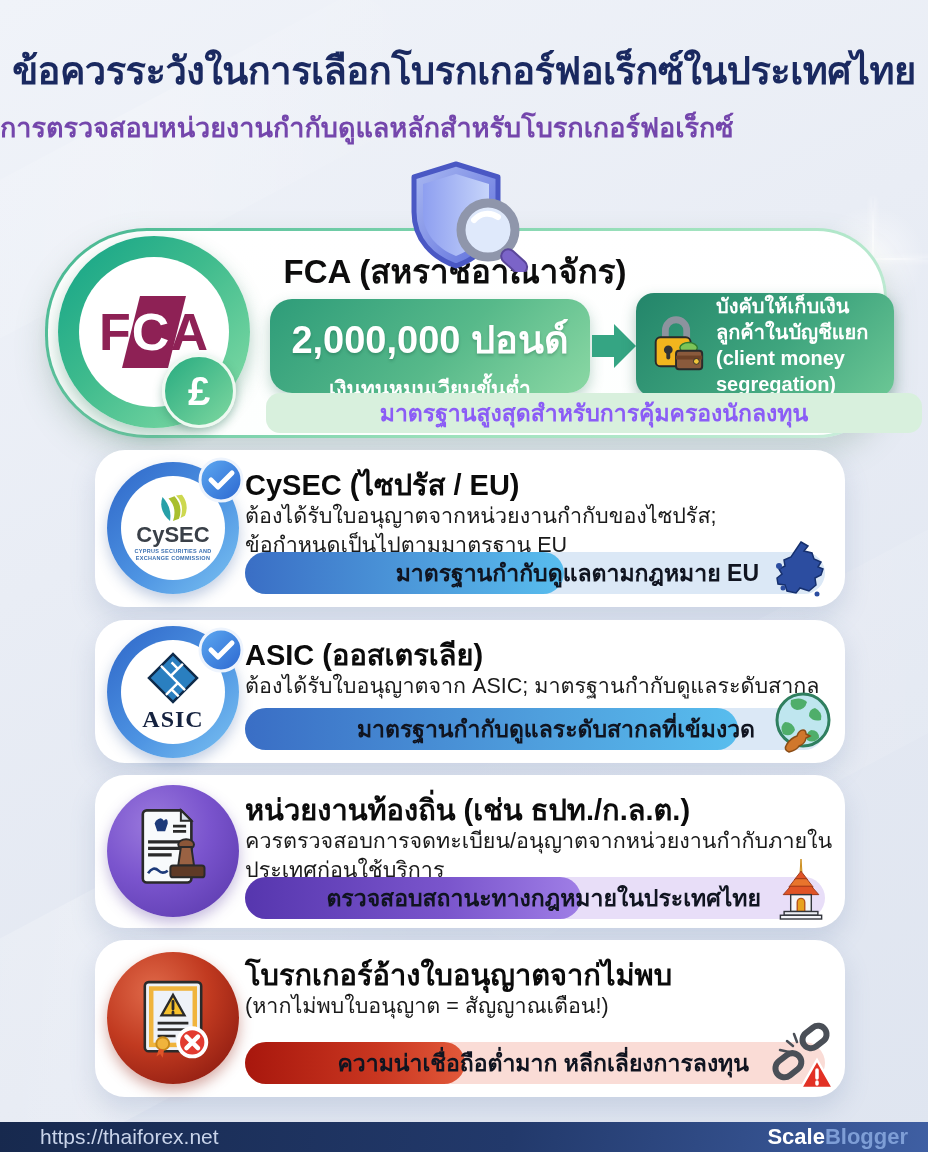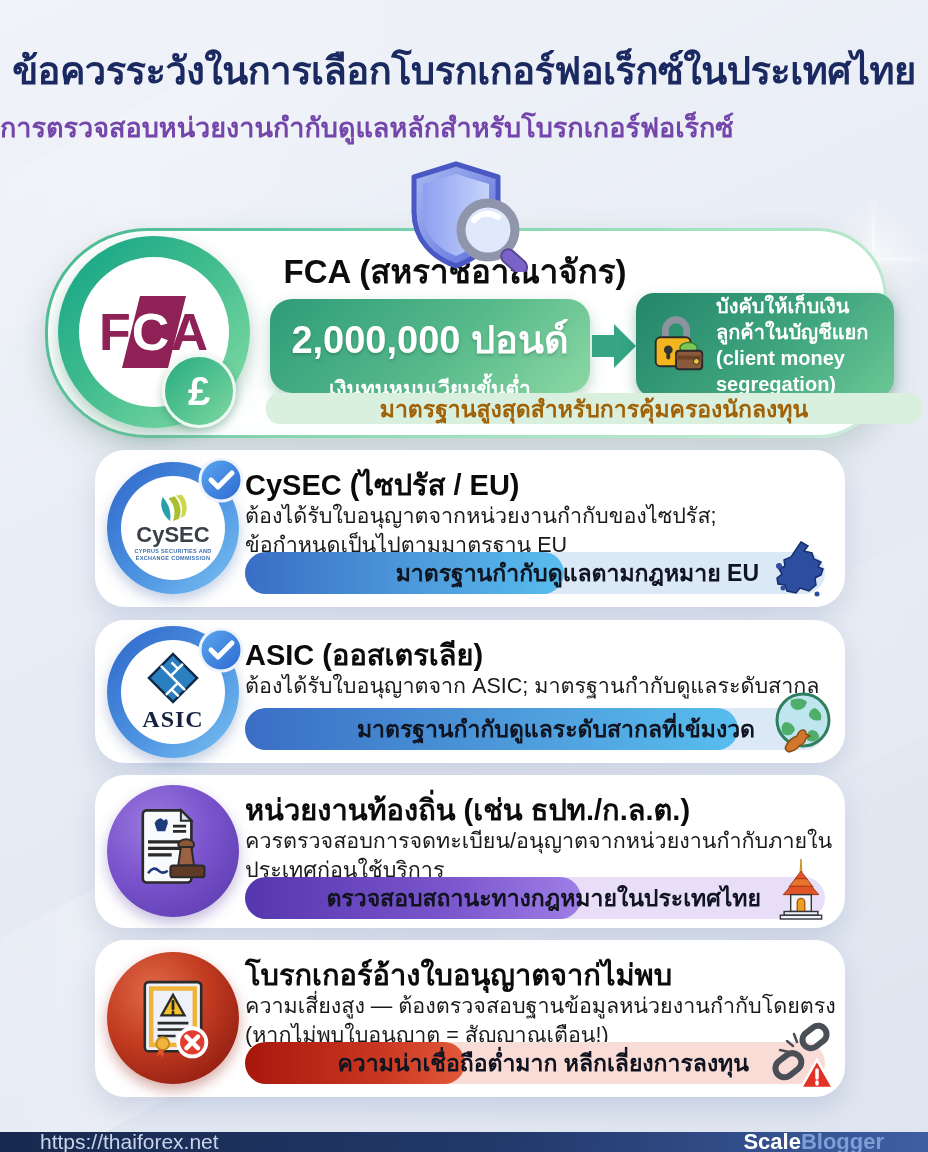--- a/index.html
+++ b/index.html
@@ -42,22 +42,22 @@
     background:linear-gradient(135deg,#2e9c79 0%,#57b98a 55%,#8bd8a4 100%);
     box-shadow:0 6px 14px rgba(40,120,90,.3);color:#fff;text-align:center;}
   .capital-amount{margin-top:10px;font-size:38px;font-weight:800;text-shadow:0 2px 3px rgba(0,60,40,.25);}
   .capital-label{font-size:21px;font-weight:700;margin-top:2px;}
   .hero-arrow-stem{left:544px;top:104px;width:24px;height:22px;background:#35a583;}
   .hero-arrow-head{left:566px;top:93px;width:0;height:0;border-top:22px solid transparent;border-bottom:22px solid transparent;border-left:22px solid #35a583;}
   .segregation-box{left:588px;top:62px;width:258px;height:104px;border-radius:18px;
     background:linear-gradient(135deg,#23856a 0%,#3fa57e 55%,#6cc795 100%);
     box-shadow:0 6px 14px rgba(30,100,75,.35);display:flex;align-items:center;gap:8px;padding:8px 10px;box-sizing:border-box;}
   .segregation-text{color:#fff;font-size:20px;font-weight:800;line-height:26px;}
-  .standard-bar{left:218px;top:162px;width:656px;height:31px;border-radius:14px;background:#d8f0dd;
-    display:flex;align-items:center;justify-content:center;font-size:23px;font-weight:800;color:#a16207;}
+  .standard-bar{left:218px;top:162px;width:656px;height:40px;border-radius:14px;background:#d8f0dd;
+    display:flex;align-items:center;justify-content:center;font-size:23px;font-weight:800;color:#8b5cf6;}
 
   
   .card{left:95px;width:750px;background:#ffffff;border-radius:30px;box-shadow:0 12px 26px rgba(96,118,166,.20);}
   .logo-ring{left:12px;width:132px;height:132px;border-radius:50%;
     background:linear-gradient(135deg,#2e66c8 0%,#4d93e2 55%,#7cc3f2 100%);box-shadow:0 6px 14px rgba(50,90,160,.3);}
   .logo-ring-inner{left:14px;top:14px;width:104px;height:104px;border-radius:50%;background:#fff;display:flex;flex-direction:column;align-items:center;justify-content:center;}
   .cysec-name{font-size:22px;font-weight:600;color:#3a4048;margin-top:-2px;}
   .cysec-caption{font-size:5.5px;font-weight:700;color:#3a6fb0;letter-spacing:.3px;line-height:7px;text-align:center;}
   .asic-name{font-family:"Liberation Serif",serif;font-size:24px;font-weight:700;color:#15223f;letter-spacing:1px;margin-top:2px;}
   .check-badge{left:102px;top:6px;width:48px;height:48px;}
@@ -75,21 +75,21 @@
   .fill-red{background:linear-gradient(90deg,#a8170d 0%,#c93620 60%,#e2593a 100%);}
 
   .local-ring{left:12px;width:132px;height:132px;border-radius:50%;
     background:radial-gradient(circle at 35% 30%,#9a79dd 0%,#7a54cd 45%,#5636a8 100%);
     box-shadow:0 6px 14px rgba(90,60,160,.35);display:flex;align-items:center;justify-content:center;}
   .warn-ring{left:12px;width:132px;height:132px;border-radius:50%;
     background:radial-gradient(circle at 35% 30%,#e06a4a 0%,#c13a20 45%,#7e120c 100%);
     box-shadow:0 6px 14px rgba(150,40,25,.4);display:flex;align-items:center;justify-content:center;}
 
   
-  .footer{left:0;right:0;bottom:0;height:20px;background:linear-gradient(100deg,#17294e 0%,#22396b 55%,#3f5fa3 100%);display:flex;align-items:center;justify-content:space-between;padding:0 44px 0 40px;}
+  .footer{left:0;right:0;bottom:0;height:30px;background:linear-gradient(100deg,#17294e 0%,#22396b 55%,#3f5fa3 100%);display:flex;align-items:center;justify-content:space-between;padding:0 20px 0 40px;}
   .footer-url{font-size:21px;color:#c9d4ea;}
   .brand-bold{font-size:22px;font-weight:800;color:#ffffff;}
   .brand-light{font-size:22px;font-weight:800;color:#7e9ed6;}
 </style>
 </head>
 <body>
 
 <div class="canvas">
 
   <div class="streak" style="left:-180px;top:120px;width:620px;height:140px;opacity:.35"></div>
@@ -295,21 +295,20 @@
         <path d="M32 19 v6 M32 27.5 v1.5" stroke="#2a2a2a" stroke-width="2.2" stroke-linecap="round"></path>
         <path d="M20 36 h24 M20 41 h24 M20 46 h14" stroke="#2a2a2a" stroke-width="2"></path>
         <circle cx="24" cy="52" r="5" fill="#f0b43c" stroke="#c78a1a" stroke-width="1.5"></circle>
         <path d="M21 56 l-2 6 3 -2 2 3 1 -6 Z" fill="#e05427"></path>
         <circle cx="47" cy="51" r="11" fill="#e23b30" stroke="#ffffff" stroke-width="3"></circle>
         <path d="M42.5 46.5 l9 9 M51.5 46.5 l-9 9" stroke="#fff" stroke-width="3.5" stroke-linecap="round"></path>
       </svg>
     </div>
     <div class="abs card-title" style="top:12px;">โบรกเกอร์อ้างใบอนุญาตจาก่ไม่พบ</div>
     <div class="abs card-desc" style="top:52px;">
-      <div>ความเสี่ยงสูง — ต้องตรวจสอบฐานข้อมูลหน่วยงานกำกับโดยตรง</div>
       <div>(หากไม่พบใบอนุญาต = สัญญาณเตือน!)</div>
     </div>
     <div class="abs pill pill-red" style="top:102px;">
       <div class="pill-fill fill-red" style="width:38%;"></div>
       <div class="pill-label" style="right:76px;">ความน่าเชื่อถือต่ำมาก หลีกเลี่ยงการลงทุน</div>
       <div class="pill-icon" style="right:-10px;top:-22px;">
         <svg width="70" height="72" viewBox="0 0 70 72">
           <g transform="rotate(-38 24 46)">
             <rect x="10" y="36" width="28" height="18" rx="9" fill="none" stroke="#4a4f57" stroke-width="6"></rect>
           </g>

